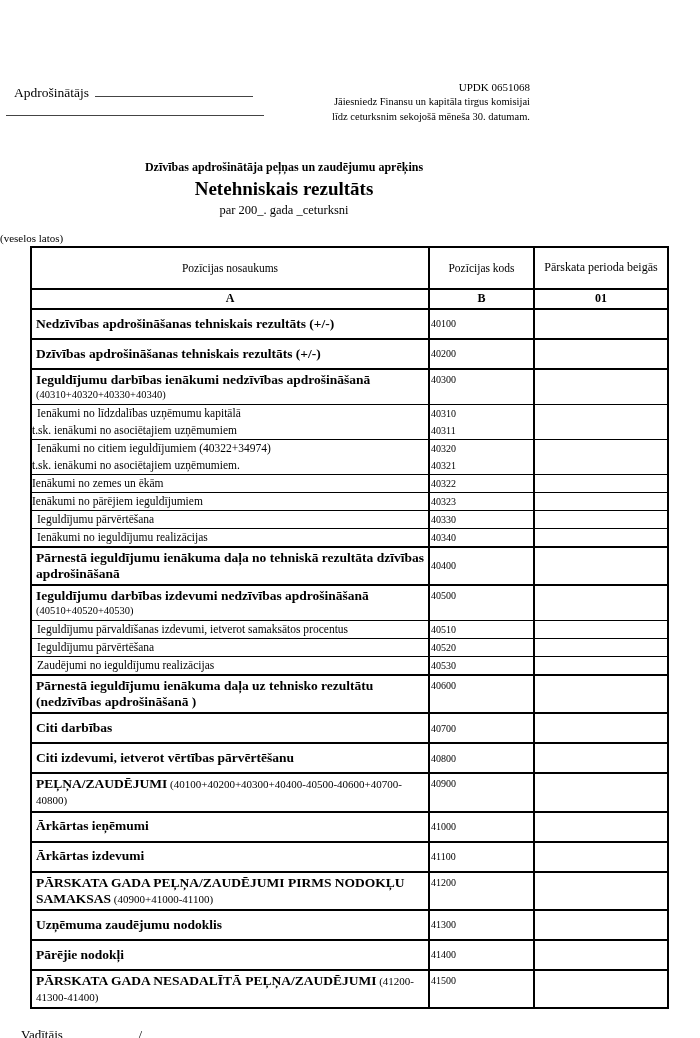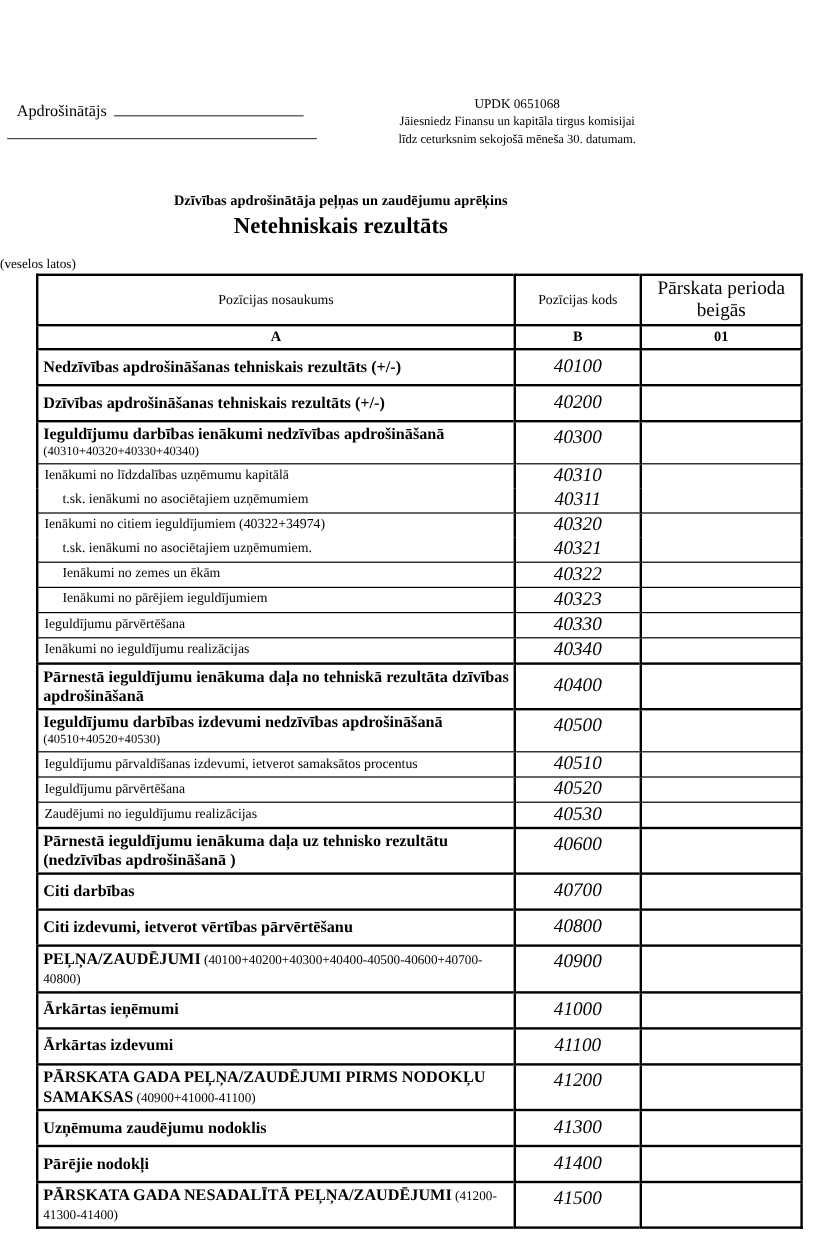--- a/index.html
+++ b/index.html
@@ -10,49 +10,49 @@
     overflow:hidden;
   }
   .page { position:relative; width:568px; height:1038px; }
 
   
   .top-row { display:flex; justify-content:space-between; padding:84px 38px 0 14px; }
   .insurer { font-size:13.5px; }
   .uline { display:inline-block; border-bottom:1.5px solid #444; height:12px; vertical-align:baseline; }
   .insurer .l1 { width:158px; margin-left:6px; }
   .insurer .l2 { display:block; width:258px; height:0; border-bottom:1.5px solid #444; margin:14px 0 0 -8px; }
-  .updk-block { text-align:center; font-size:10.5px; line-height:1.4; margin-top:-4px;margin-left:36px; }
+  .updk-block { text-align:right; font-size:10.5px; line-height:1.4; margin-top:-4px;margin-left:36px; }
   .updk-block .updk { font-size:11px; }
 
   
   .title    { text-align:center; font-weight:bold; font-size:12px; margin-top:35px; }
   .subtitle { text-align:center; font-weight:bold; font-size:19px; margin-top:3px; }
   .period   { text-align:center; font-size:12.5px; margin-top:3px; }
   .units    { text-align:left; font-size:11px; padding-right:45px; margin-top:14px; }
 
   
   table { border-collapse:collapse; table-layout:fixed; width:637px; margin:2px 0 0 30px;
           border:2.5px solid #000; }
   col.c-name { width:398px; } col.c-code { width:105px; } col.c-val { width:134px; }
   th, td { border:0; }
   .b-r { border-right:2px solid #000; }
   tr.head th { border-bottom:2px solid #000; height:38px; font-weight:normal; font-size:11.5px; vertical-align:middle; }
-  tr.head th.val { font-size:16px;margin-left:28px; }
+  tr.head th.val { font-size:12px;margin-left:28px; }
   tr.subhead th { border-bottom:2px solid #000; height:16px; font-weight:bold; font-size:12px; vertical-align:middle; }
   tbody td { border-top:1px solid #000; vertical-align:middle; }
   tbody tr.bold td { border-top:2px solid #000; }
   tbody tr.joined td { border-top:0; }
   td.name { font-size:11.5px; padding:1px 3px 1px 5px; line-height:1.25; }
   tr.bold td.name { font-size:13.5px; font-weight:bold; line-height:1.2; padding:2px 3px 2px 4px; }
   tr.normal td { height:15px; }
   tr.bold td { height:24px; }
-  td.name.ind1 { padding-left:20px; }
+  td.name.ind1 { padding-left:0; }
   .formula { font-weight:normal; font-size:11px; }
   .formula.block { display:block; font-size:10.5px; line-height:1.3; }
-  td.code { text-align:center; font-size:16px;font-style:italic; }
+  td.code { font-size:10px; }
   tr.vtop td.code { vertical-align:top; padding-top:4px; }
   td.val { }
 
   
   .footer { margin:17px 0 0 21px; font-size:13px; }
   .sigrow { height:16px; }
   .sline { display:inline-block; border-bottom:1.2px solid #444; height:12px; vertical-align:baseline; }
   .slash { padding:0 3px; }
   .w66 { width:66px; } .w160 { width:160px; }
   .subrow { font-size:11.5px; height:18px; }
@@ -71,20 +71,21 @@
     </div>
     <div class="updk-block">
       <div class="updk">UPDK 0651068</div>
       <div>Jāiesniedz Finansu un kapitāla tirgus komisijai</div>
       <div>līdz ceturksnim sekojošā mēneša 30. datumam.</div>
     </div>
   </div>
 
   <div class="title">Dzīvības apdrošinātāja peļņas un zaudējumu aprēķins</div>
   <div class="subtitle">Netehniskais rezultāts</div>
+  <div class="period">par 200_. gada _ceturksni</div>
   <div class="units">(veselos latos)</div>
 
   <table>
     <colgroup>
         <col class="c-name">
         <col class="c-code">
         <col class="c-val">
       </colgroup>
     <thead>
       <tr class="head">

